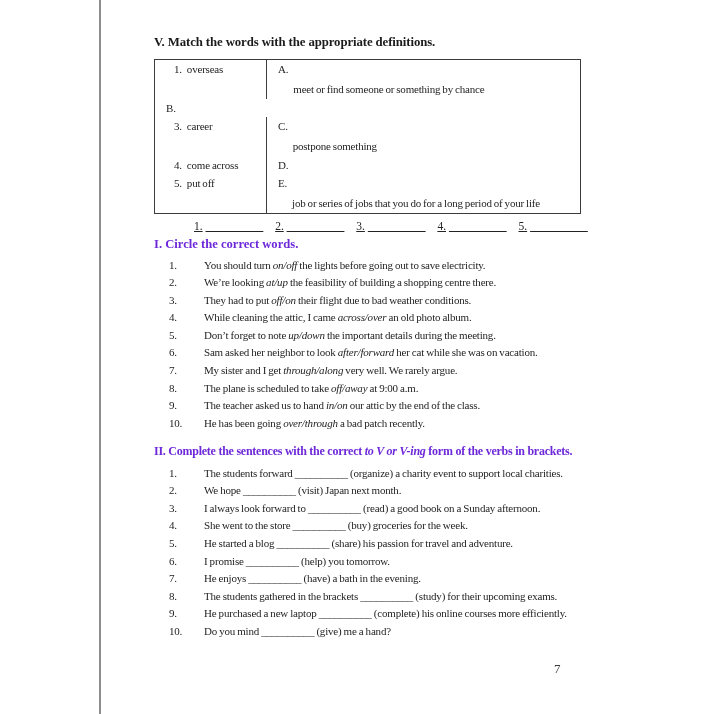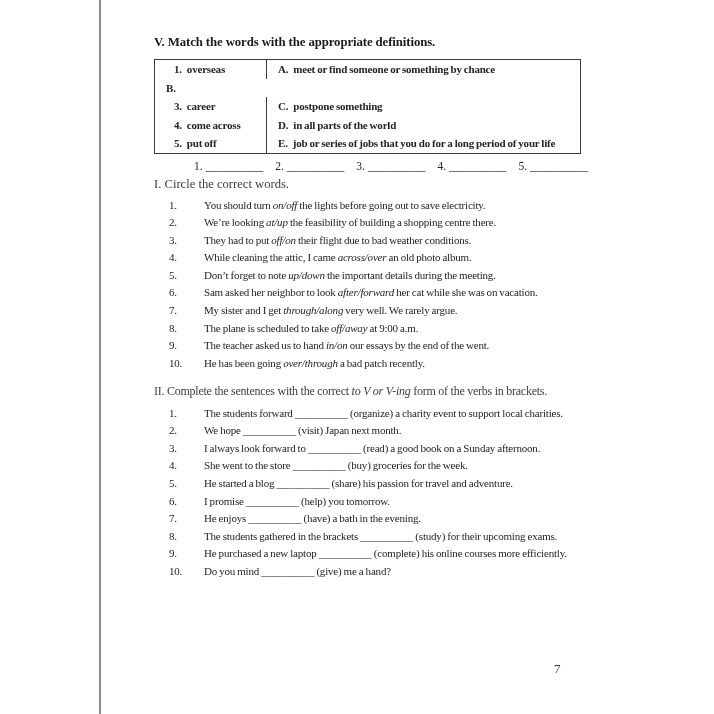--- a/index.html
+++ b/index.html
@@ -5,37 +5,37 @@
   * { margin:0; padding:0; box-sizing:border-box; }
   html,body { width:714px; height:714px; }
   body { background:#ffffff; font-family:"Liberation Serif", serif; color:#262626; position:relative; overflow:hidden; }
 
   .spine { position:absolute; left:99px; top:0; width:2px; height:714px; background:#8d8d8d; }
 
   .content { position:absolute; left:154px; top:35px; width:427px; }
 
   .h-match { font-weight:bold; font-size:12.8px; color:#1b1b1b; letter-spacing:-0.1px; }
 
-  .match-table { margin-top:9px; border:1.6px solid #3c3c3c;font-weight:bold; }
+  .match-table { margin-top:9px; border:1.6px solid #3c3c3c; }
   .trow { display:flex; }
   .tcell { font-size:11px; letter-spacing:-0.2px; word-spacing:-0.5px; line-height:15.5px;
            padding-top:2px; padding-bottom:1px; color:#242424; }
   .tcell-l { flex:0 0 112px; border-right:1.4px solid #3c3c3c; padding-left:19px; }
   .tcell-r { flex:1; padding-left:11px; padding-right:3px; display:flex; }
   .marker { margin-right:5px; }
   .tcell-r .marker { flex:0 0 auto; }
-  .deftext { flex:1; text-align:justify; }
+  .deftext { flex:1; text-align:justify;margin-top:20px; }
 
   .answer-blanks { margin-top:6px; margin-left:40px; display:flex; font-size:11.5px; color:#242424; }
-  .blank-group { margin-right:12px; white-space:nowrap; }
+  .blank-group { margin-right:12px; white-space:nowrap;text-decoration:underline; }
   .bnum { margin-right:3px; }
 
   .h-grammar { margin-top:14px; font-family:"Liberation Sans", sans-serif; font-weight:bold;
                font-size:16px; color:#141414; letter-spacing:0.3px; }
-  .h-sub { margin-top:5px; font-weight:normal; font-size:12.6px; color:#404040; }
+  .h-sub { margin-top:5px; font-weight:bold; font-size:12.6px; color:#6d28d9; }
   .part2 { margin-top:12px; padding-left:25px; text-indent:-25px; font-size:12px;
            letter-spacing:-0.25px; line-height:16.5px; }
 
   .num-list { margin-top:5px; padding-left:15px; }
   .li { display:flex; margin-bottom:1.4px; color:#242424; }
   .li .num { flex:0 0 22px; font-size:11px; line-height:16.2px; letter-spacing:-0.2px; }
   .li .txt { flex:1; font-size:11px; line-height:16.2px; letter-spacing:-0.2px;
              word-spacing:-0.4px; text-align:justify;margin-left:13px; }
   i.opts { font-style:italic; }
 
@@ -67,21 +67,20 @@
         <div class="tcell tcell-l"><span class="marker">3.</span><span>career</span></div>
         <div class="tcell tcell-r">
           <span class="marker">C.</span>
           <span class="deftext">postpone something</span>
         </div>
       </div>
       <div class="trow">
         <div class="tcell tcell-l"><span class="marker">4.</span><span>come across</span></div>
         <div class="tcell tcell-r">
           <span class="marker">D.</span>
-          <span class="deftext">in all parts of the world</span>
         </div>
       </div>
       <div class="trow">
         <div class="tcell tcell-l"><span class="marker">5.</span><span>put off</span></div>
         <div class="tcell tcell-r">
           <span class="marker">E.</span>
           <span class="deftext">job or series of jobs that you do for a long period of your life</span>
         </div>
       </div>
     </div>
@@ -125,21 +124,21 @@
       <div class="li">
         <span class="num">7.</span>
         <span class="txt"><span>My sister and I get </span><i class="opts">through/along</i><span> very well. We rarely argue.</span></span>
       </div>
       <div class="li">
         <span class="num">8.</span>
         <span class="txt"><span>The plane is scheduled to take </span><i class="opts">off/away</i><span> at 9:00 a.m.</span></span>
       </div>
       <div class="li">
         <span class="num">9.</span>
-        <span class="txt"><span>The teacher asked us to hand </span><i class="opts">in/on</i><span> our essays by the end of the went.</span></span>
+        <span class="txt"><span>The teacher asked us to hand </span><i class="opts">in/on</i><span> our attic by the end of the class.</span></span>
       </div>
       <div class="li">
         <span class="num">10.</span>
         <span class="txt"><span>He has been going </span><i class="opts">over/through</i><span> a bad patch recently.</span></span>
       </div>
     </div>
 
   <div class="h-sub part2"><span>II. Complete the sentences with the correct </span><i class="opts">to V or V-ing</i><span> form of the verbs in brackets.</span></div>
 
   <div class="num-list" id="grammar2-list">

